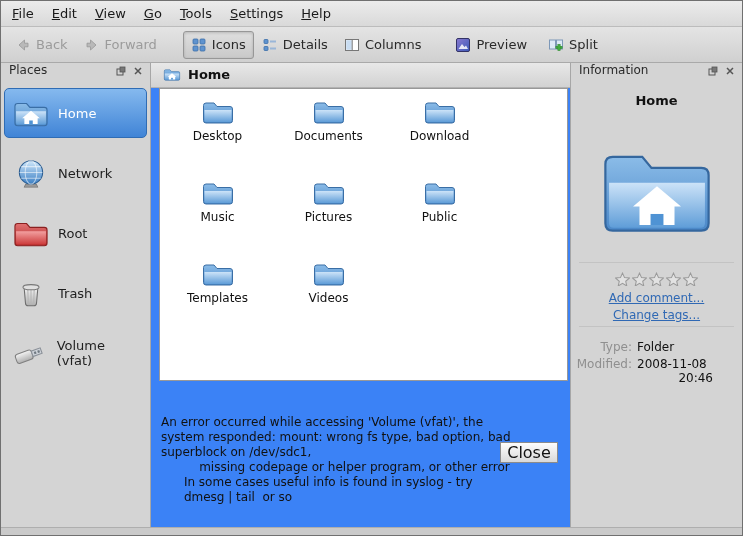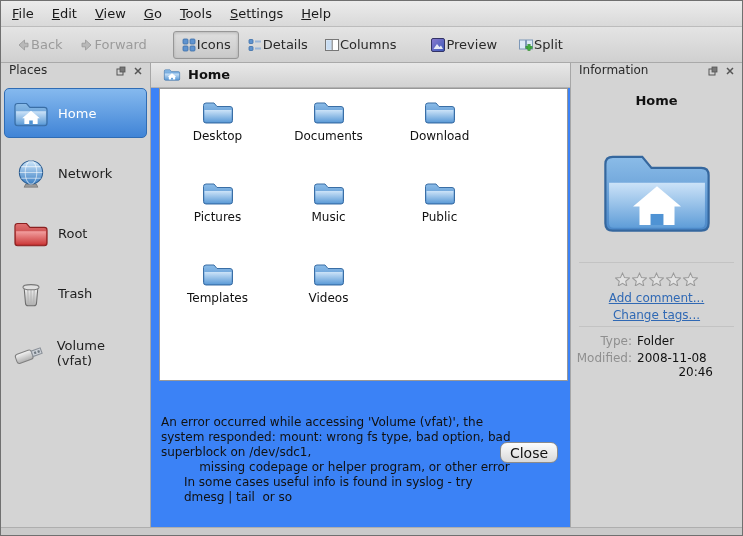--- a/index.html
+++ b/index.html
@@ -2,48 +2,48 @@
 <html><head>
 <meta charset="utf-8">
 <style>
   *{box-sizing:border-box;margin:0;padding:0}
   body{font-family:"DejaVu Sans","Liberation Sans",sans-serif;background:#888}
   .window{width:743px;height:536px;background:#3b82f6;border:1px solid #707070;display:flex;flex-direction:column;overflow:hidden}
   .menubar{height:26px;background:linear-gradient(#ececec,#d9d9d9);border-bottom:1px solid #bcbcbc;display:flex;align-items:center;padding:0 2px;font-size:13px;color:#1a1a1a}
   .menu-item{padding:4px 9px;cursor:default;display:block}
   .menu-item::first-letter{text-decoration:underline}
   .toolbar{height:36px;background:linear-gradient(#e4e4e4,#d0d0d0);border-bottom:1px solid #a9a9a9;display:flex;align-items:center;padding:0 6px;font-size:13px;color:#2a2a2a}
-  .tb-btn{display:flex;align-items:center;padding:5px 7px;border:1px solid transparent;border-radius:3px;white-space:nowrap}
+  .tb-btn{display:flex;align-items:center;gap:5px;padding:5px 7px;border:1px solid transparent;border-radius:3px;white-space:nowrap}
   .tb-btn.disabled{color:#9b9b9b}
   .tb-btn.toggled{border-color:#979797;background:linear-gradient(#dfdfdf,#c9c9c9);box-shadow:inset 0 1px 3px rgba(0,0,0,.18)}
   .tb-gap{width:18px}
   .tb-gap-sm{width:5px}
   .body{flex:1;display:flex;min-height:0}
   .places{width:150px;border-right:1px solid #a6a6a6;background:#d4d4d4;display:flex;flex-direction:column}
   .info{width:172px;border-left:1px solid #a6a6a6;background:#d4d4d4}
   .panel-header{height:23px;display:flex;align-items:flex-start;padding:0 5px 0 8px;font-size:12px;color:#2a2a2a}
   .panel-title{flex:1}
   .panel-btn{width:15px;height:15px;display:flex;align-items:center;justify-content:center;margin-left:2px;border-radius:2px}
   .place-item{display:flex;align-items:center;margin:2px 3px 8px 3px;padding:4px;border:1px solid transparent;border-radius:5px;font-size:13px;color:#1f1f1f;height:50px}
   .place-item .pi-icon{width:44px;display:flex;justify-content:center;align-items:center}
   .place-item.selected{background:linear-gradient(#85b9ee,#4084d6);border-color:#2f6cb4;color:#fff}
   .place-label{margin-left:5px}
   .main{flex:1;display:flex;flex-direction:column;min-width:0}
   .view-header{height:27px;display:flex;align-items:center;gap:7px;padding-left:12px;background:linear-gradient(#e8e8e8,#d2d2d2);border-bottom:1px solid #b2b2b2;font-size:13px;font-weight:bold;color:#111}
   .folder-view{height:320px;margin:0 2px 12px 8px;background:#fff;border:1px solid #989898;display:grid;grid-template-columns:repeat(3,111px);grid-auto-rows:max-content;row-gap:36px;padding:9px 0 0 2px;overflow:hidden}
   .folder-item{display:flex;flex-direction:column;align-items:center;gap:3px;font-size:12px;color:#111}
   .message-area{flex:1;position:relative;padding:22px 10px;font-size:12px;color:#111}
   .err-line{white-space:pre;line-height:15px}
-  .close-btn{position:absolute;right:12px;top:49px;width:58px;height:21px;border:1px solid #8b8b8b;border-radius:7px;background:linear-gradient(#fdfdfd,#d9d9d9);font-size:14px;font-family:inherit;color:#111}
+  .close-btn{position:absolute;right:12px;top:49px;width:58px;height:21px;border:1px solid #8b8b8b;border-radius:0;background:linear-gradient(#fdfdfd,#d9d9d9);font-size:16px;font-family:inherit;color:#111}
   .info-name{text-align:center;font-weight:bold;font-size:13px;padding:7px 6px 4px;color:#111}
   .big-icon-wrap{display:flex;justify-content:center;margin:30px 0 24px}
   .sep{height:1px;background:#c3c3c3;margin:4px 8px}
   .stars{display:flex;justify-content:center;gap:2px;margin:9px 0 5px}
   .link{display:block;text-align:center;font-size:12px;color:#3069b4;text-decoration:underline;margin:3px 1px;cursor:pointer}
-  .meta{margin-top:7px;font-size:12px;display:grid;grid-template-columns:66px auto;row-gap:3px;padding-right:14px}
+  .meta{margin-top:13px;font-size:12px;display:grid;grid-template-columns:66px auto;row-gap:3px;padding-right:14px}
   .meta-label{color:#8f8f8f;text-align:right;padding-right:5px}
   .meta-value{color:#111;max-width:76px}
   .mv-time{text-align:right}
   .statusbar{height:8px;background:#cacaca;border-top:1px solid #aeaeae}
 </style>
 </head>
 <body>
 
 <svg width="0" height="0" style="position:absolute" aria-hidden="true">
   <defs>
@@ -302,27 +302,27 @@
         <div class="folder-item">
           <svg width="34" height="28" viewBox="0 0 34 28">
               <use href="#sym-folder"></use>
             </svg>
           <span>Download</span>
         </div>
         <div class="folder-item">
           <svg width="34" height="28" viewBox="0 0 34 28">
               <use href="#sym-folder"></use>
             </svg>
+          <span>Music</span>
+        </div>
+        <div class="folder-item">
+          <svg width="34" height="28" viewBox="0 0 34 28">
+              <use href="#sym-folder"></use>
+            </svg>
           <span>Pictures</span>
-        </div>
-        <div class="folder-item">
-          <svg width="34" height="28" viewBox="0 0 34 28">
-              <use href="#sym-folder"></use>
-            </svg>
-          <span>Music</span>
         </div>
         <div class="folder-item">
           <svg width="34" height="28" viewBox="0 0 34 28">
               <use href="#sym-folder"></use>
             </svg>
           <span>Public</span>
         </div>
         <div class="folder-item">
           <svg width="34" height="28" viewBox="0 0 34 28">
               <use href="#sym-folder"></use>

